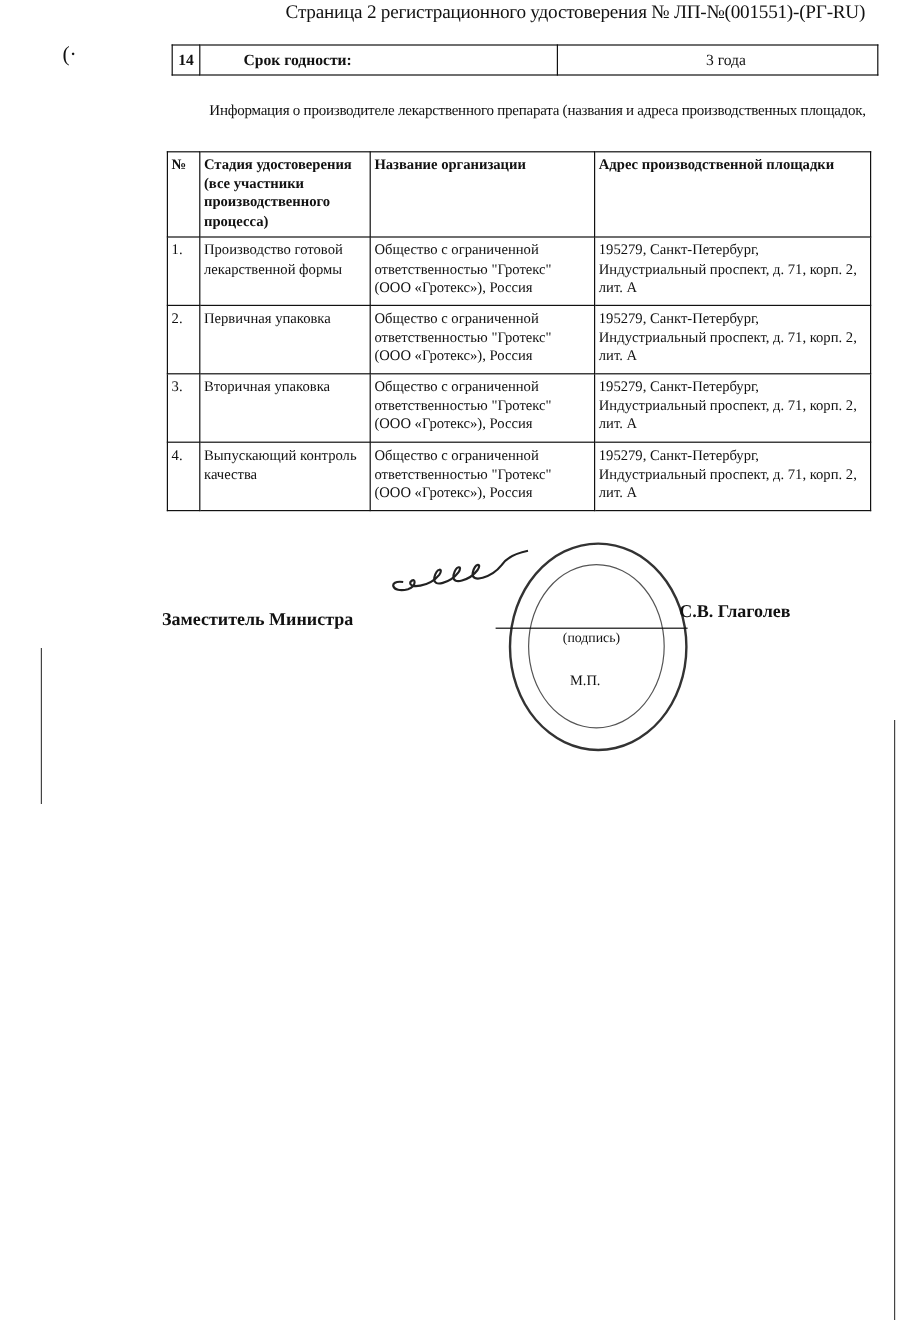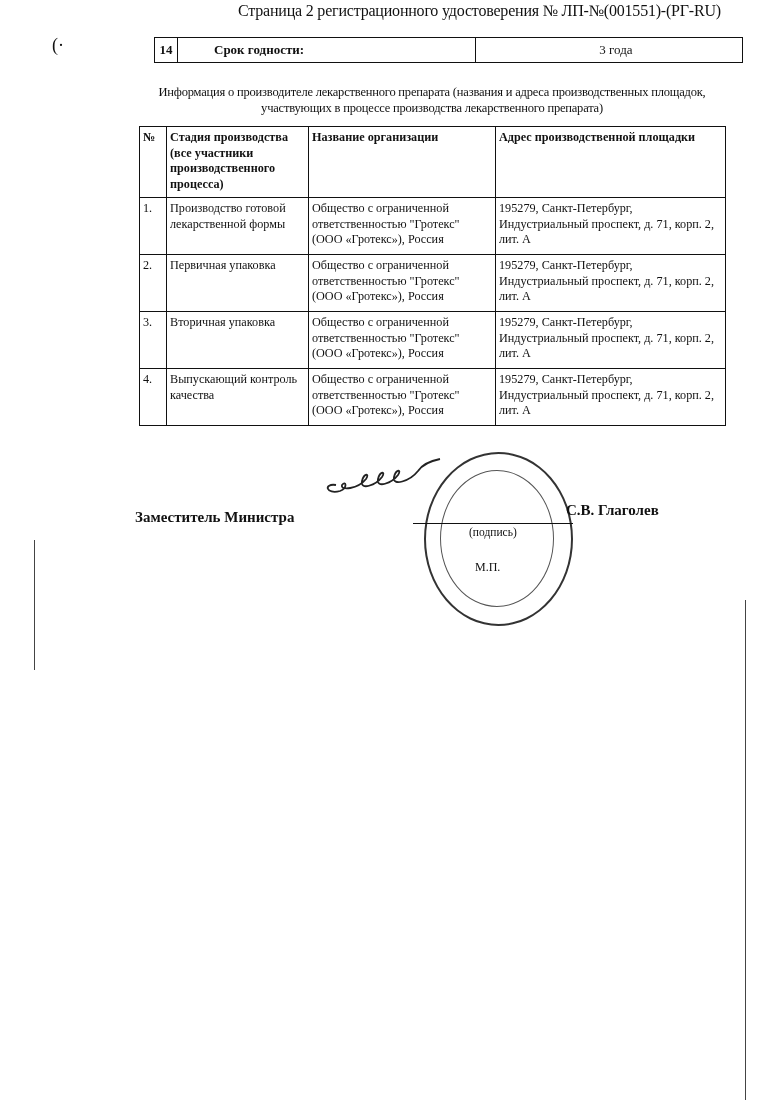--- a/index.html
+++ b/index.html
@@ -5,28 +5,28 @@
   html, body { margin:0; padding:0; }
   body {
     width:758px; height:1114px; background:#ffffff; position:relative; overflow:hidden;
     font-family: "Liberation Serif", "DejaVu Serif", serif; color:#111;
   }
   .page-header {
     position:absolute; top:2px; left:214px; font-size:16px; letter-spacing:-0.2px; white-space:nowrap;margin-left:24px;
   }
   .shelf-table {
     position:absolute; top:37px; left:143px; width:589px; height:26px;
-    border:1.5px solid #111; border-collapse:collapse; font-size:13px;margin-left:11px;
+    border:1.5px solid #111; border-collapse:collapse; font-size:13px;
   }
   .shelf-table td { border:1px solid #111; padding:0 6px; height:24px; }
   .shelf-table .num { width:22px; font-weight:bold; text-align:center; padding:0; }
   .shelf-table .label { width:255px; font-weight:bold;padding-left:36px; }
   .shelf-table .value { text-align:center; padding-left:20px; }
   .intro {
-    position:absolute; top:84px; left:132px; width:600px; font-size:12.5px; line-height:16px; text-align:center;
+    position:absolute; top:84px; left:148px; width:600px; font-size:12.5px; line-height:16px; text-align:center;
     letter-spacing:-0.2px;
   }
   .mfr-table {
     position:absolute; top:126px; left:139px; width:587px; border-collapse:collapse;
     border:1.5px solid #111; font-size:12.2px; line-height:15.5px;
   }
   .mfr-table th, .mfr-table td { border:1px solid #111; vertical-align:top; text-align:left; padding:3px 3px; }
   .mfr-table th { font-weight:bold; height:64px; }
   .mfr-table td { height:50px; }
   .mfr-table .c-num { width:20px; }
@@ -62,28 +62,27 @@
       <tr>
     <td class="num">14</td>
     <td class="label">Срок годности:</td>
     <td class="value">3 года</td>
   </tr>
 </tbody>
   </table>
 
 <div class="intro">
   <div>Информация о производителе лекарственного препарата (названия и адреса производственных площадок,</div>
-  <div>участвующих в процессе производства лекарственного препарата)</div>
 </div>
 
 <table class="mfr-table">
   <thead>
     <tr>
       <th class="c-num">№</th>
-      <th class="c-stage">Стадия производства (все участники производственного процесса)</th>
+      <th class="c-stage">Стадия удостоверения (все участники производственного процесса)</th>
       <th class="c-org">Название организации</th>
       <th>Адрес производственной площадки</th>
     </tr>
   </thead>
   <tbody>
     <tr>
       <td>1.</td>
       <td>Производство готовой лекарственной формы</td>
       <td>Общество с ограниченной ответственностью "Гротекс" (ООО «Гротекс»), Россия</td>
       <td>195279, Санкт-Петербург, Индустриальный проспект, д. 71, корп. 2, лит. А</td>

